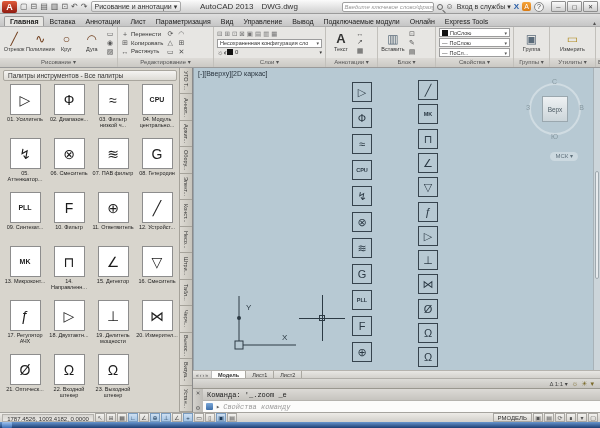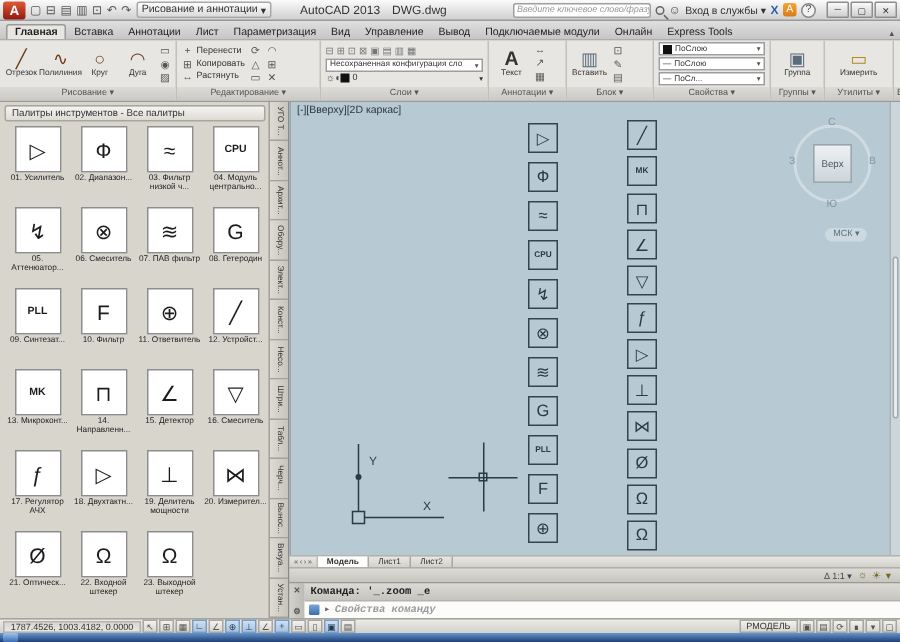--- a/index.html
+++ b/index.html
@@ -101,21 +101,21 @@
   .ltab { display:flex; align-items:center; padding:0 6px; border-right:1px solid #aaa8a1; }
   .ltab.active { background:#fdfdfc; font-weight:bold; }
 
   
   .annorow { height:10px; background:linear-gradient(#dcdbd7,#c7c5c0); border-top:1px solid #b0aea9;
              display:flex; align-items:center; justify-content:flex-end; gap:4px; padding-right:6px;
              font-size:6px; color:#444; }
   .annoicn { color:#7a6a2a; font-size:7px; }
 
   
-  .cmdwrap { height:24px; display:flex; border-top:1px solid #9a9890;font-weight:bold; }
+  .cmdwrap { height:24px; display:flex; border-top:1px solid #9a9890; }
   .cmdside { width:10px; background:linear-gradient(90deg,#d4d2cd,#bdbbb6); display:flex; flex-direction:column;
              align-items:center; justify-content:space-between; font-size:5.5px; color:#555; padding:1px 0; }
   .cmdmain { flex:1; display:flex; flex-direction:column; min-width:0; }
   .cmdhead { height:12px; background:linear-gradient(#dcdad6,#c6c4bf); display:flex; align-items:center; gap:4px;
              padding-left:4px; font-family:"Liberation Mono",monospace; font-size:7px; color:#222; }
   .cmdinput { height:12px; background:#fcfcfb; border-top:1px solid #b5b3ae; display:flex; align-items:center; gap:3px;
               padding-left:3px; font-family:"Liberation Mono",monospace; font-size:7px; color:#9a9a9a; font-style:italic; }
   .dyn { width:7px; height:7px; background:linear-gradient(#7aa7d8,#3d6ea8); border-radius:1px; flex:none; }
 
   

